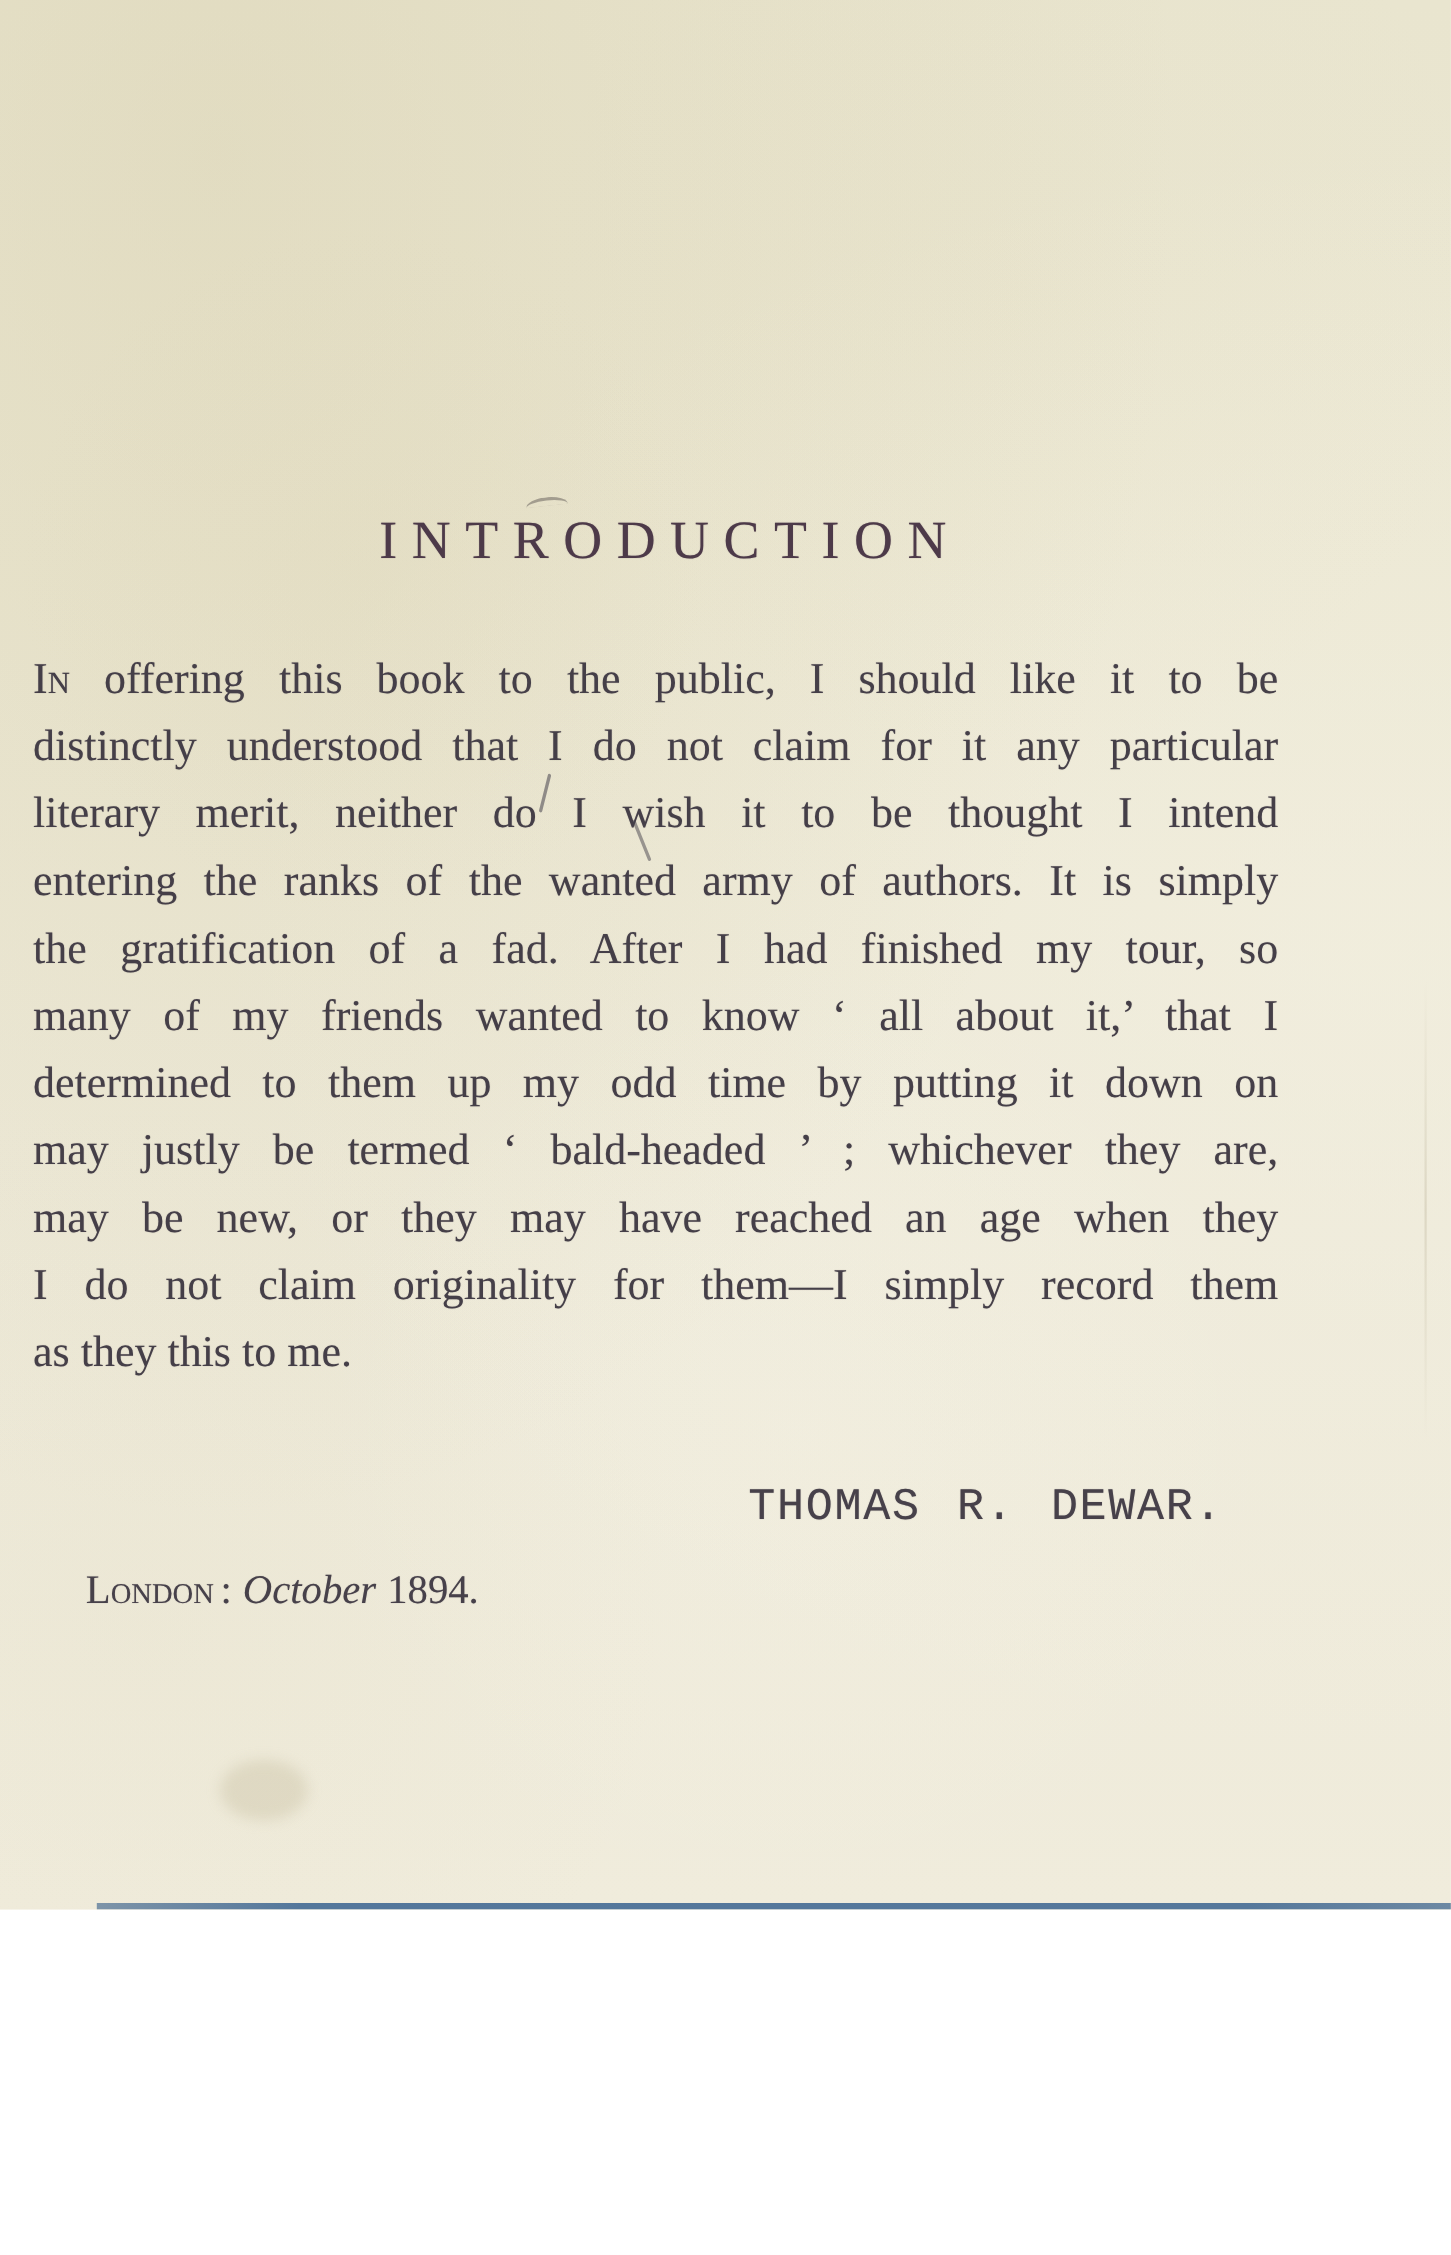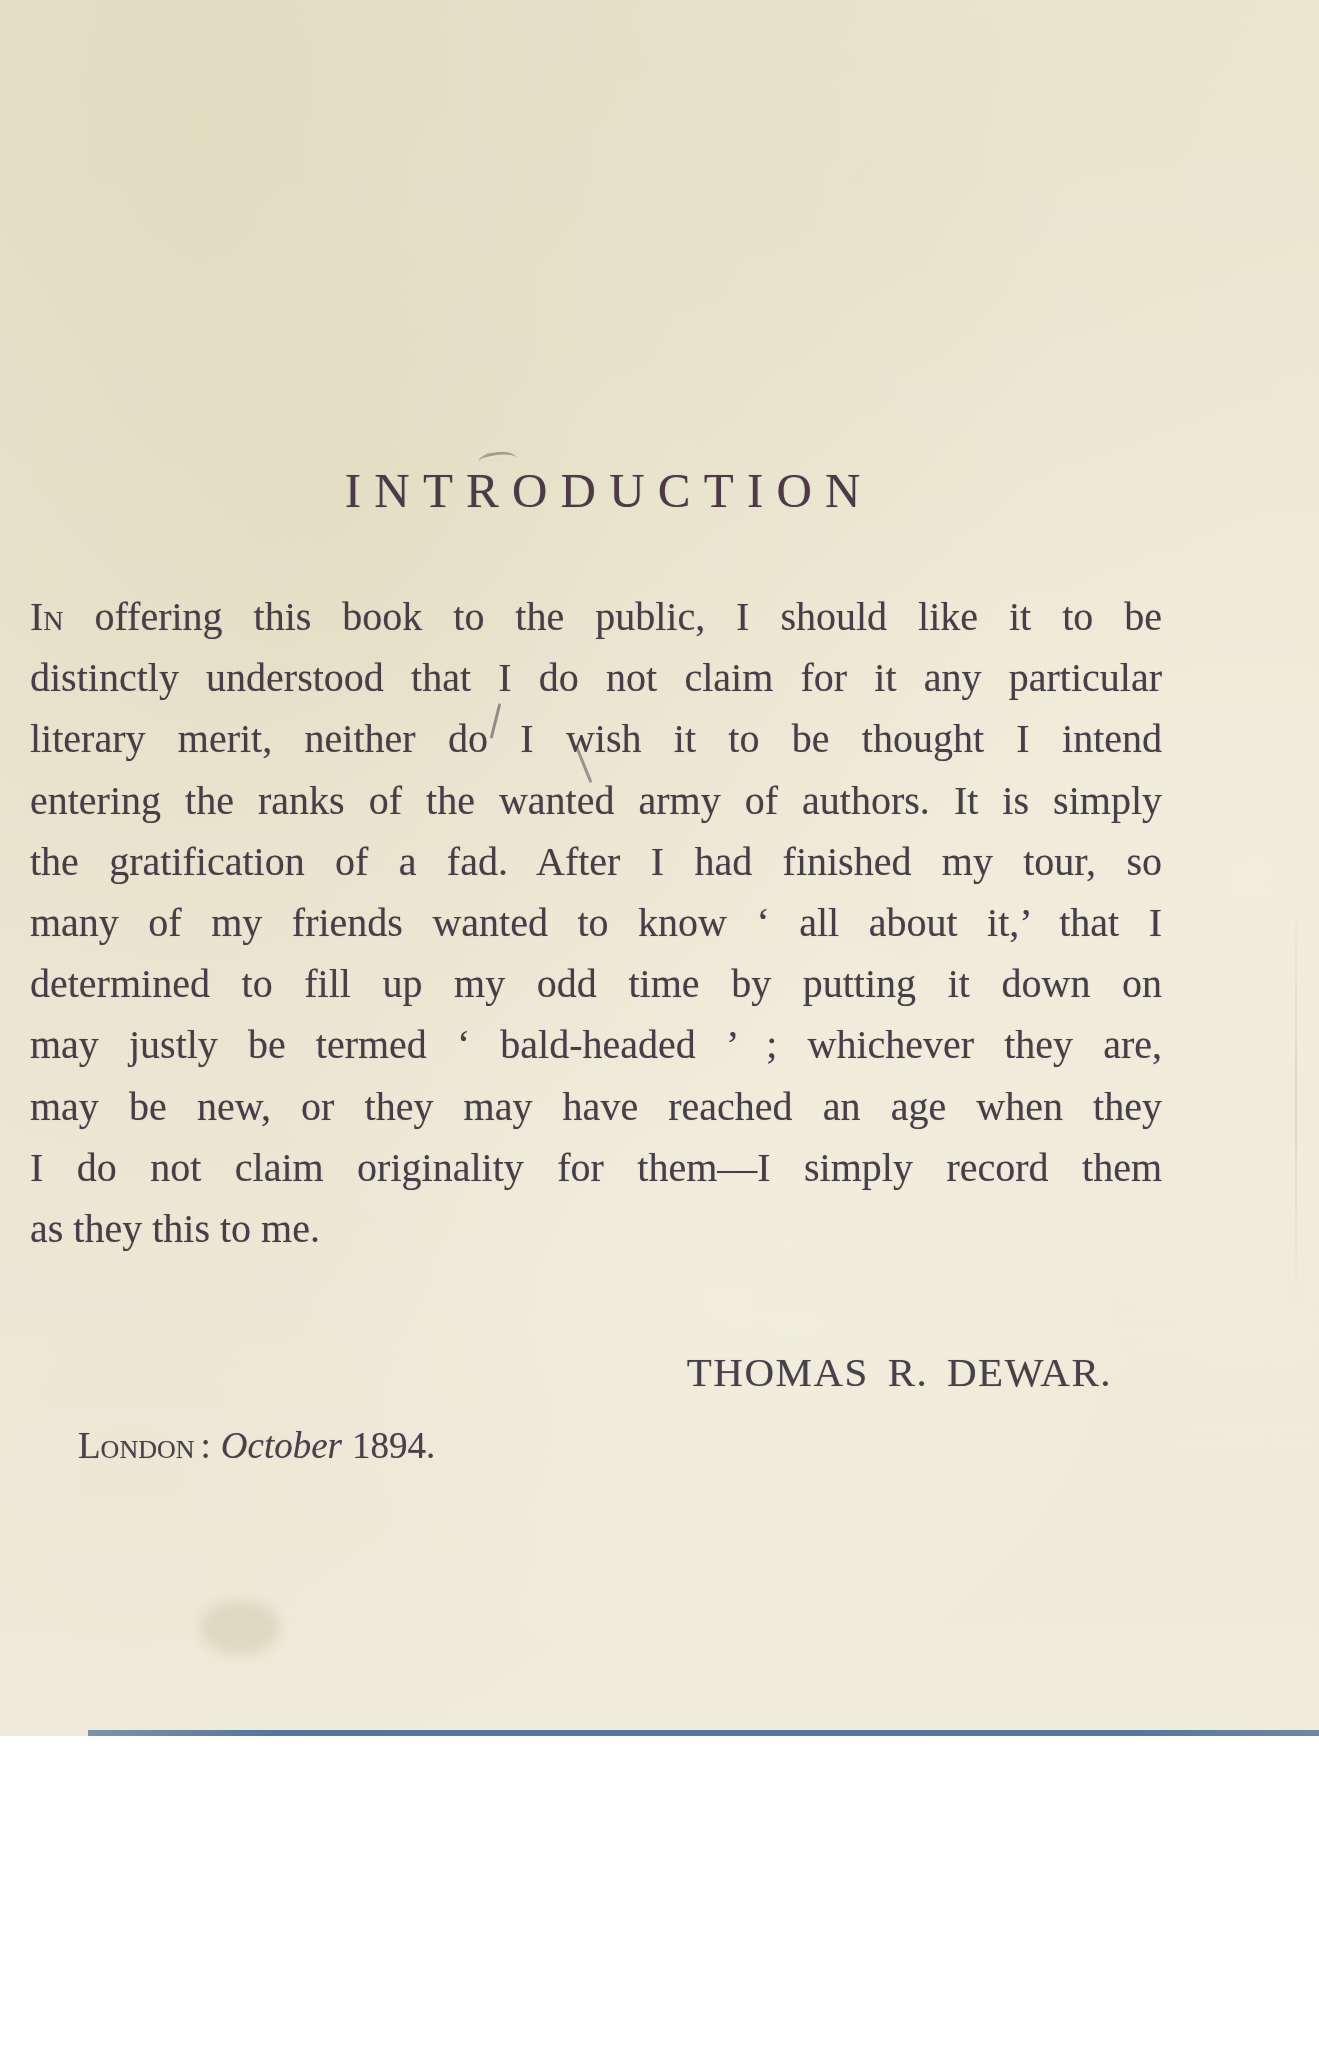--- a/index.html
+++ b/index.html
@@ -74,20 +74,21 @@
 
   .signature {
     position: absolute;
     right: 207px;
     top: 1348px;
     font-size: 41px;
     letter-spacing: 1.5px;
     word-spacing: 7px;
     color: #47414a;
     text-shadow: 0 0 1px rgba(71,65,74,0.4);
+    font-family: Liberation Mono, monospace;
   }
 
   .dateline {
     position: absolute;
     left: 78px;
     top: 1424px;
     font-size: 37px;
     color: #47414a;
     text-shadow: 0 0 1px rgba(71,65,74,0.35);
   }
@@ -155,21 +156,21 @@
 
   <h1 class="page-title">INTRODUCTION</h1>
 
   <div class="body-text">
     <div class="line"><span class="smallcaps">In</span><span> offering this book to the public, I should like it to be</span></div>
     <div class="line">distinctly understood that I do not claim for it any particular</div>
     <div class="line">literary merit, neither do I wish it to be thought I intend</div>
     <div class="line">entering the ranks of the wanted army of authors. It is simply</div>
     <div class="line">the gratification of a fad. After I had finished my tour, so</div>
     <div class="line">many of my friends wanted to know ‘ all about it,’ that I</div>
-    <div class="line">determined to fill up my odd time by putting it down on</div>
+    <div class="line">determined to them up my odd time by putting it down on</div>
     <div class="line">may justly be termed ‘ bald-headed ’ ; whichever they are,</div>
     <div class="line">may be new, or they may have reached an age when they</div>
     <div class="line">I do not claim originality for them—I simply record them</div>
     <div class="line last">as they this to me.</div>
   </div>
 
   <div class="mark mark-slash"></div>
   <div class="mark mark-backslash"></div>
 
   <div class="signature">THOMAS R. DEWAR.</div>

